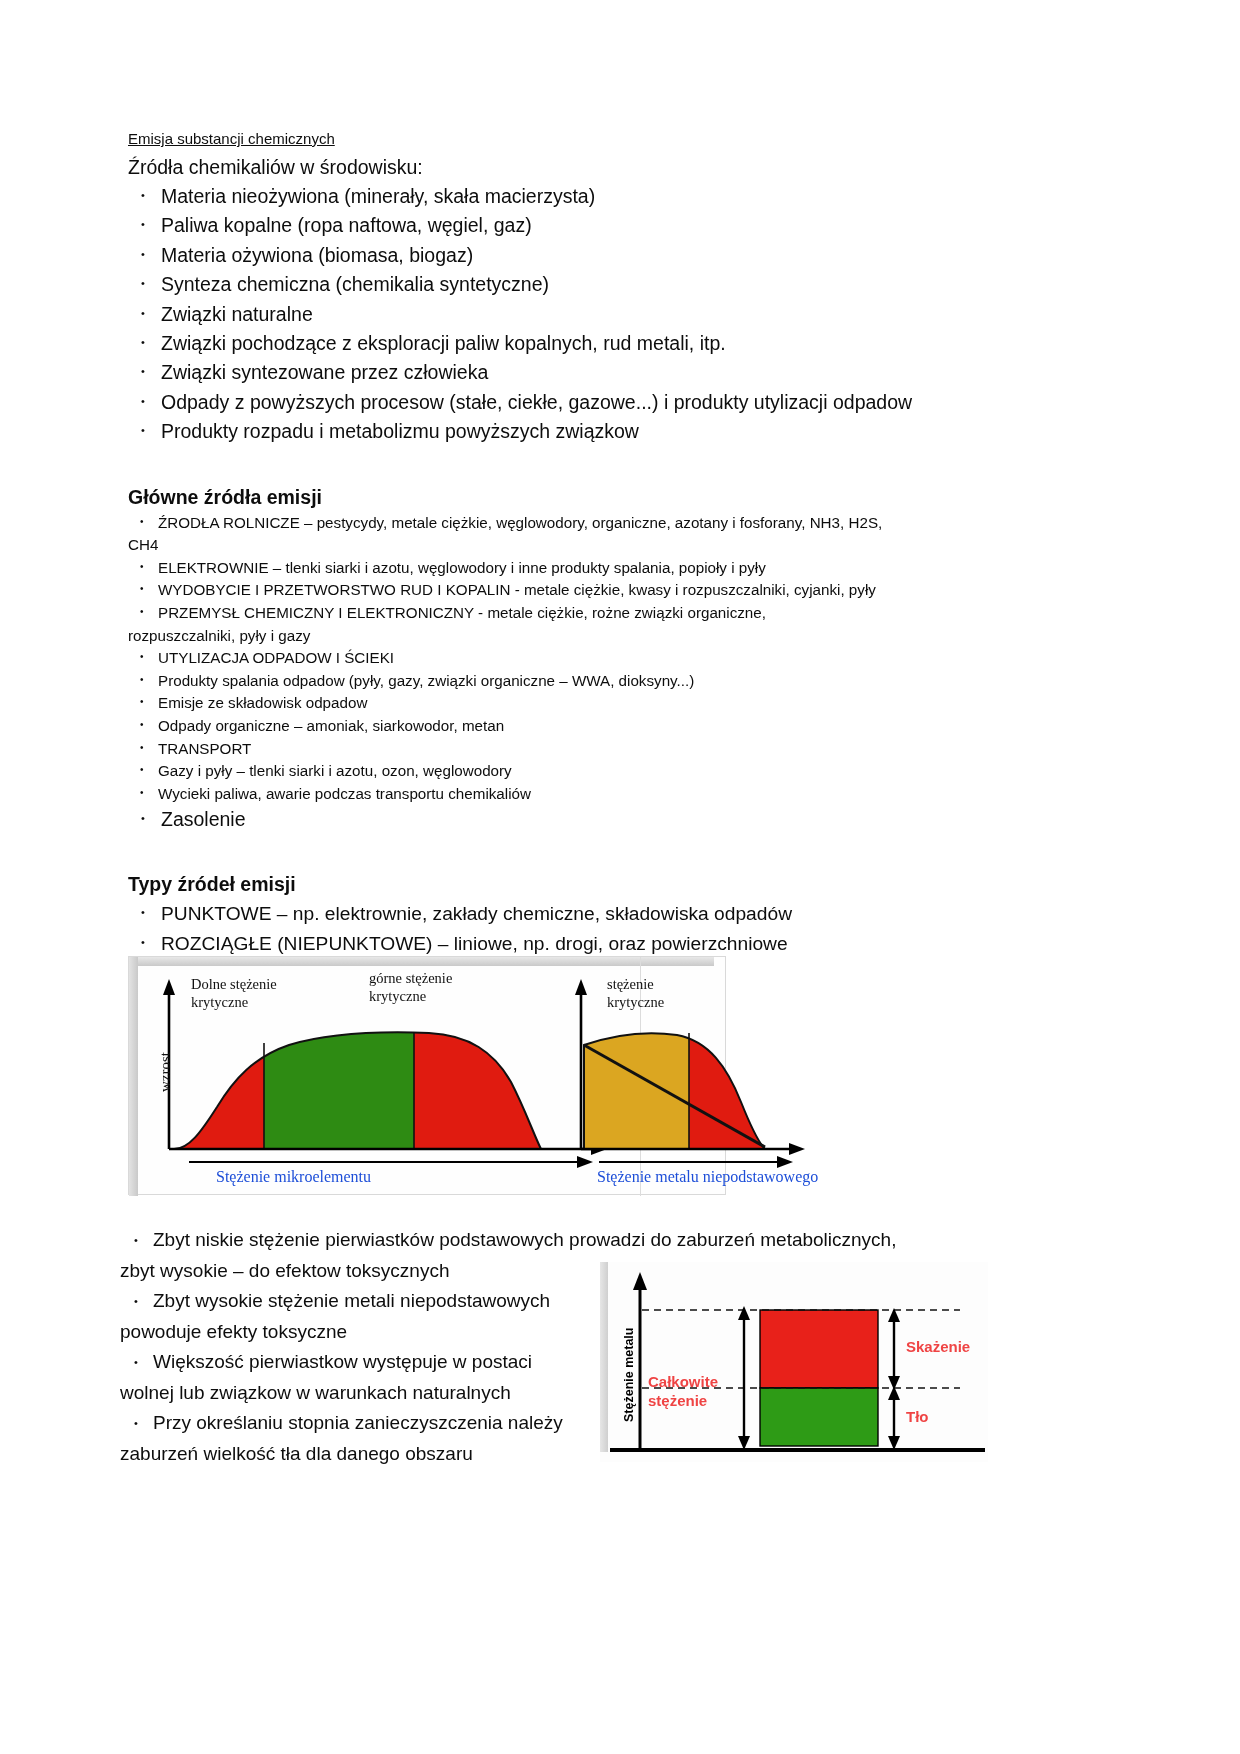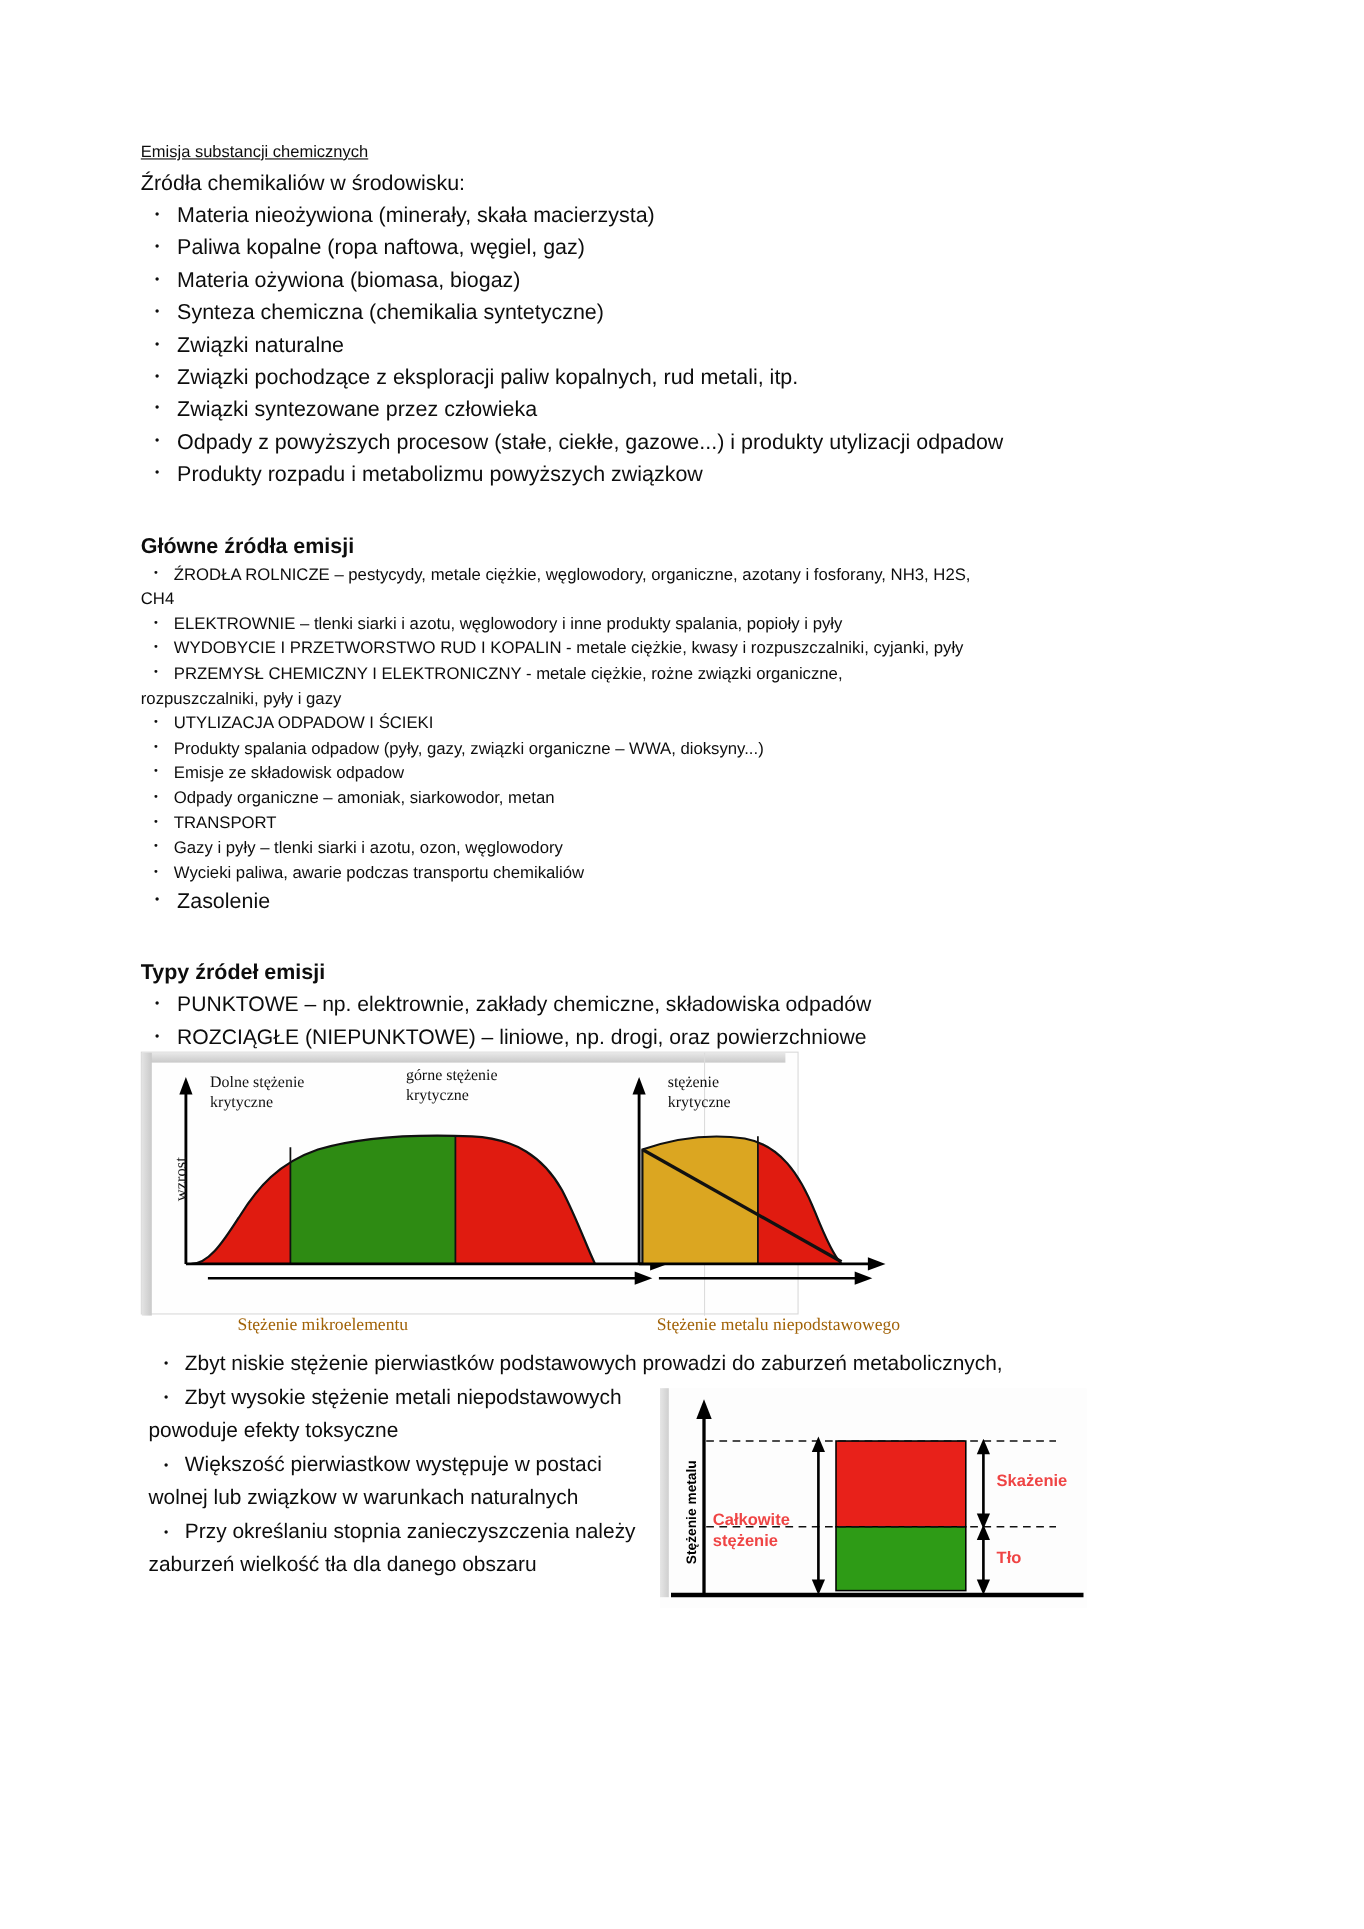--- a/index.html
+++ b/index.html
@@ -150,23 +150,22 @@
     font-size: 15px;
     color: #111;
     transform: rotate(-90deg);
     transform-origin: left top;
     white-space: nowrap;
   }
   .xlabel {
     position: absolute;
     font-family: "Liberation Serif", serif;
     font-size: 16px;
-    color: #a16207;
-    white-space: nowrap;
-    margin-top: 28px;
+    color: #1d4ed8;
+    white-space: nowrap;
   }
 
   
   .fig2 {
     position: absolute;
     left: 600px;
     top: 1262px;
     width: 388px;
     height: 200px;
     background: #fdfdfd;
@@ -194,21 +193,21 @@
     font-size: 12.5px;
     color: #000;
     transform: rotate(-90deg);
     transform-origin: left top;
     white-space: nowrap;
   }
 
   
   .bottom-text {
     position: absolute;
-    left: 135px;
+    left: 120px;
     top: 1225px;
     width: 790px;
   }
   .bottom-text ul {
     list-style: none;
     margin: 0;
     padding: 0;
   }
   .bottom-text li {
     font-size: 19px;
@@ -368,20 +367,21 @@
     <div class="vlabel" style="left:28px; top:135px;">wzrost</div>
 
     <div class="xlabel" style="left:87px; top:211px;">Stężenie mikroelementu</div>
     <div class="xlabel" style="left:468px; top:211px;text-align:center;">Stężenie metalu niepodstawowego</div>
   </div>
 
   <div class="bottom-text">
     <ul>
       <li>
         <span>Zbyt niskie stężenie pierwiastków podstawowych prowadzi do zaburzeń metabolicznych,</span>
+        <span class="cont">zbyt wysokie – do efektow toksycznych</span>
       </li>
       <li class="narrow">
         <span>Zbyt wysokie stężenie metali niepodstawowych</span>
         <span class="cont">powoduje efekty toksyczne</span>
       </li>
       <li class="narrow">
         <span>Większość pierwiastkow występuje w postaci</span>
         <span class="cont">wolnej lub związkow w warunkach naturalnych</span>
       </li>
       <li class="narrow">

